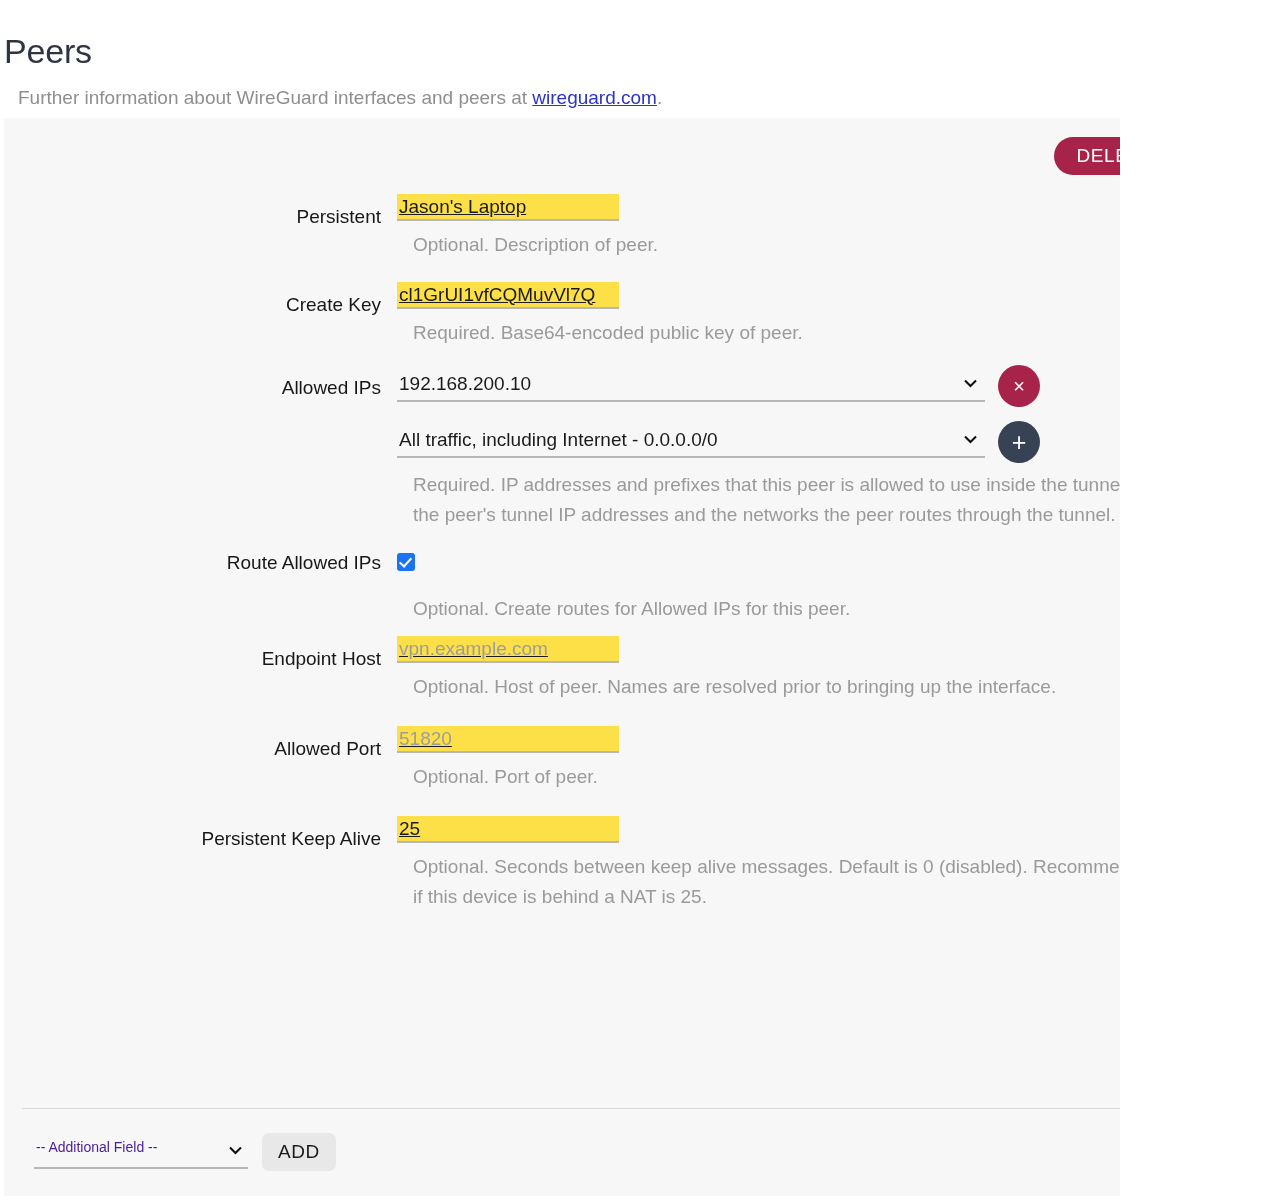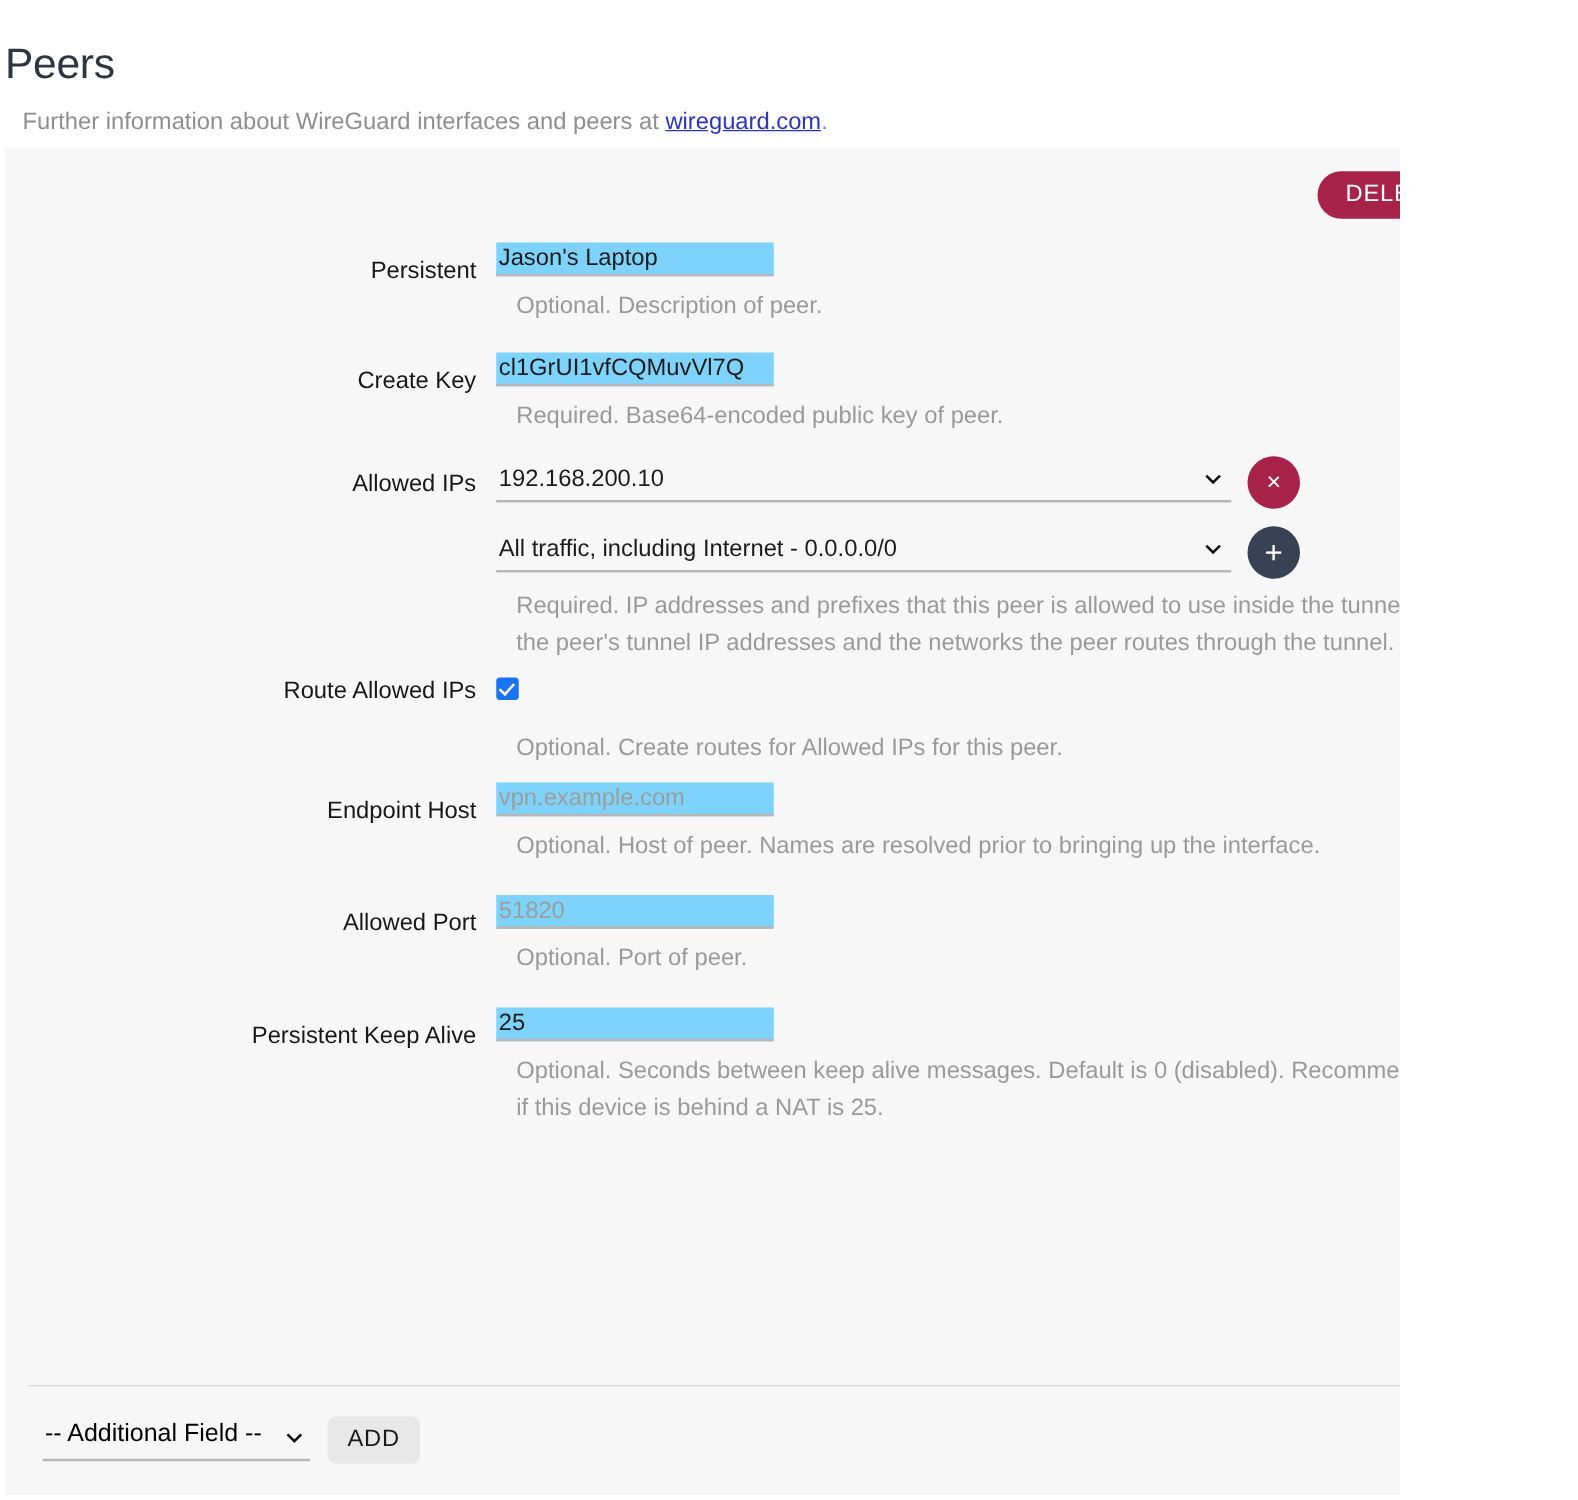--- a/index.html
+++ b/index.html
@@ -71,24 +71,25 @@
     line-height: 30px;
     max-width: 812px;
   }
 
   
   .tinput {
     display: block;
     width: 222px; height: 27px;
     border: none; outline: none;
     border-bottom: 2px solid #b7b7b7;
-    background: #7dd3fc;
+    background: #fde047;
     font-family: "Liberation Sans", sans-serif;
     font-size: 19px; color: #1b1b1b;
     padding: 0 2px 0 2px;
+    text-decoration: underline;
   }
   .tinput::placeholder { color: #9d9d9d; opacity: 1; }
 
   
   .sel {
     -webkit-appearance: none; appearance: none;
     display: block;
     width: 588px; height: 32px;
     border: none; outline: none;
     border-bottom: 2px solid #b7b7b7;
@@ -149,21 +150,21 @@
     position: absolute; left: 30px; top: 1015px;
     display: flex; align-items: center;
   }
   .sel-add {
     -webkit-appearance: none; appearance: none;
     width: 214px; height: 33px;
     border: none; outline: none;
     border-bottom: 2px solid #b7b7b7;
     background: transparent;
     font-family: "Liberation Sans", sans-serif;
-    font-size: 20px; color: #000000;
+    font-size: 14px; color: #4c1d95;
     padding: 0 24px 9px 2px;
   }
   .add-btn {
     margin-left: 14px;
     background: #e8e8e8;
     border: none; border-radius: 7px;
     height: 38px; padding: 0 16px;
     font-size: 19px; color: #1b1b1b;
     font-family: "Liberation Sans", sans-serif;
     letter-spacing: 0.6px;
@@ -201,21 +202,21 @@
       <div class="row" style="margin-bottom:22px;">
         <div class="row-inner">
           <div class="lbl" style="padding-top:10px;">Create Key</div>
           <div class="ctrl">
             <input class="tinput" type="text" value="cl1GrUI1vfCQMuvVl7Q" style="">
           </div>
         </div>
         <div class="hint">Required. Base64-encoded public key of peer.</div>
       </div>
 
-      <div class="row" style="margin-bottom:8px;">
+      <div class="row" style="margin-bottom:18px;">
         <div class="row-inner">
           <div class="lbl" style="padding-top:5px;">Allowed IPs</div>
           <div class="ctrl">
             <div class="sel-wrap">
               <select class="sel">
                 <option>192.168.200.10</option>
               </select>
               <svg class="chev" viewBox="0 0 13 9">
                 <path d="M1 1.5 L6.5 7 L12 1.5" fill="none" stroke="#111" stroke-width="2.1"></path>
               </svg>

